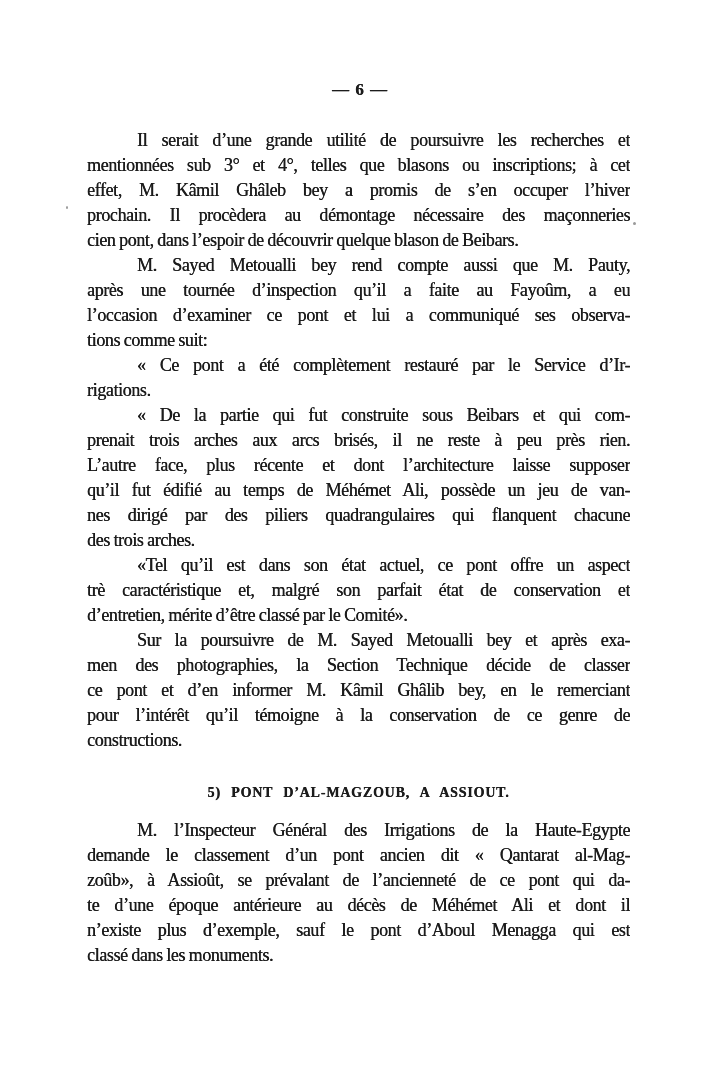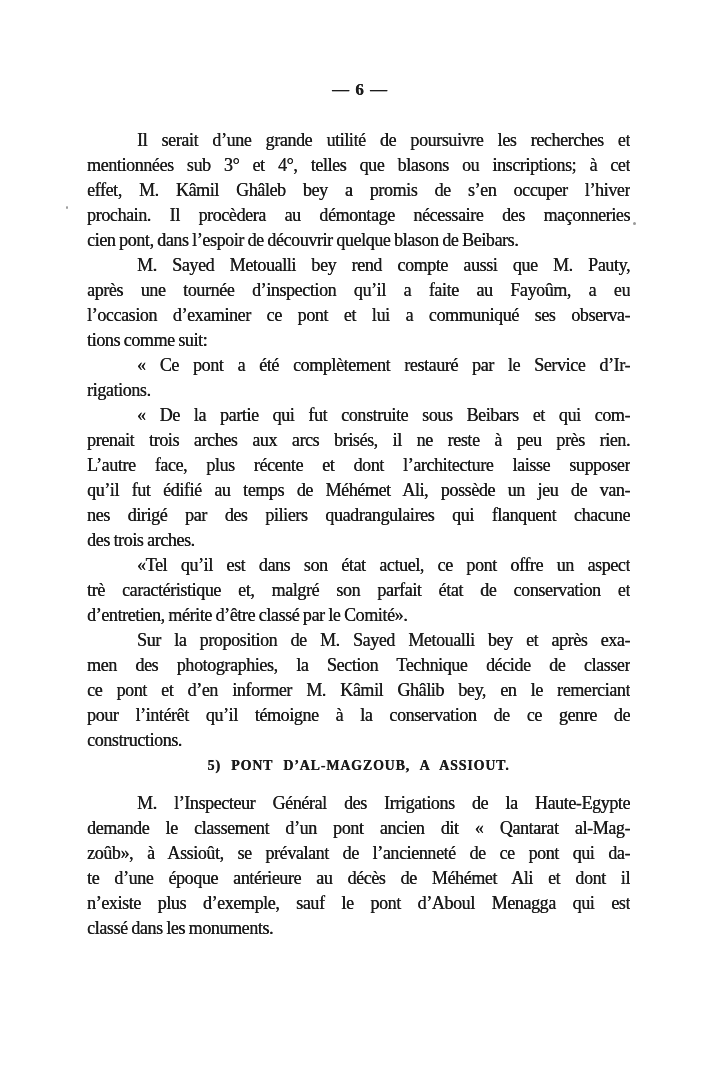--- a/index.html
+++ b/index.html
@@ -43,20 +43,21 @@
   .line {
     height: 25px;
     overflow: hidden;
     text-align: justify;
     text-align-last: justify;
     font-family: Liberation Serif, serif;
   }
   .line.firstline { text-indent: 50px; }
   .line.lastline { text-align-last: left; }
   .heading {
+    margin-top: 27px;
     margin-bottom: 13px;
     height: 25px;
     text-align: center;
     font-size: 14px;
     font-weight: bold;
     letter-spacing: 0.8px;
     word-spacing: 6px;
   }
   .speck {
     position: absolute;
@@ -97,21 +98,21 @@
         <div class="line">qu’il fut édifié au temps de Méhémet Ali, possède un jeu de van-</div>
         <div class="line">nes dirigé par des piliers quadrangulaires qui flanquent chacune</div>
         <div class="line lastline">des trois arches.</div>
       </div>
       <div class="paragraph">
         <div class="line firstline">«Tel qu’il est dans son état actuel, ce pont offre un aspect</div>
         <div class="line">trè caractéristique et, malgré son parfait état de conservation et</div>
         <div class="line lastline">d’entretien, mérite d’être classé par le Comité».</div>
       </div>
       <div class="paragraph">
-        <div class="line firstline">Sur la proposition de M. Sayed Metoualli bey et après exa-</div>
+        <div class="line firstline">Sur la poursuivre de M. Sayed Metoualli bey et après exa-</div>
         <div class="line">men des photographies, la Section Technique décide de classer</div>
         <div class="line">ce pont et d’en informer M. Kâmil Ghâlib bey, en le remerciant</div>
         <div class="line">pour l’intérêt qu’il témoigne à la conservation de ce genre de</div>
         <div class="line lastline">constructions.</div>
       </div>
       <div class="heading">5) PONT D’AL-MAGZOUB, A ASSIOUT.</div>
       <div class="paragraph">
         <div class="line firstline">M. l’Inspecteur Général des Irrigations de la Haute-Egypte</div>
         <div class="line">demande le classement d’un pont ancien dit « Qantarat al-Mag-</div>
         <div class="line">zoûb», à Assioût, se prévalant de l’ancienneté de ce pont qui da-</div>

